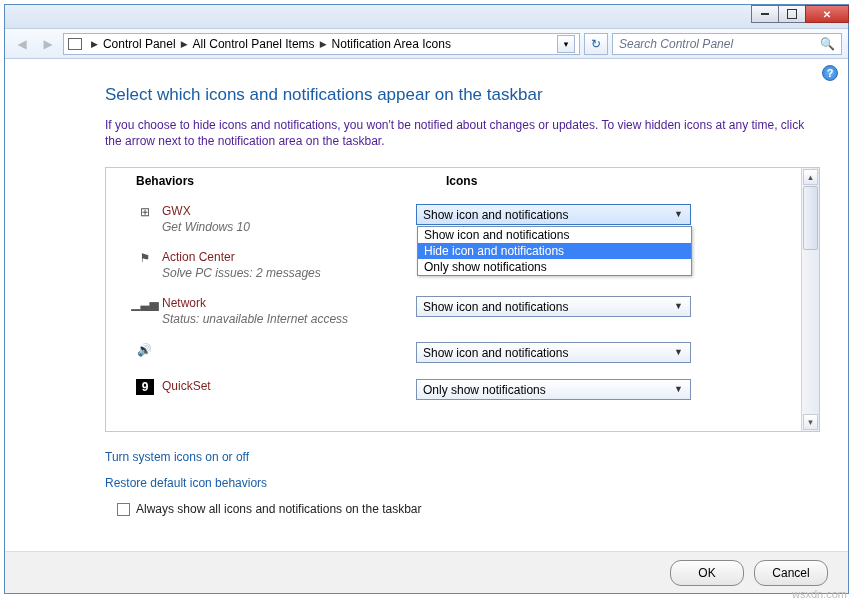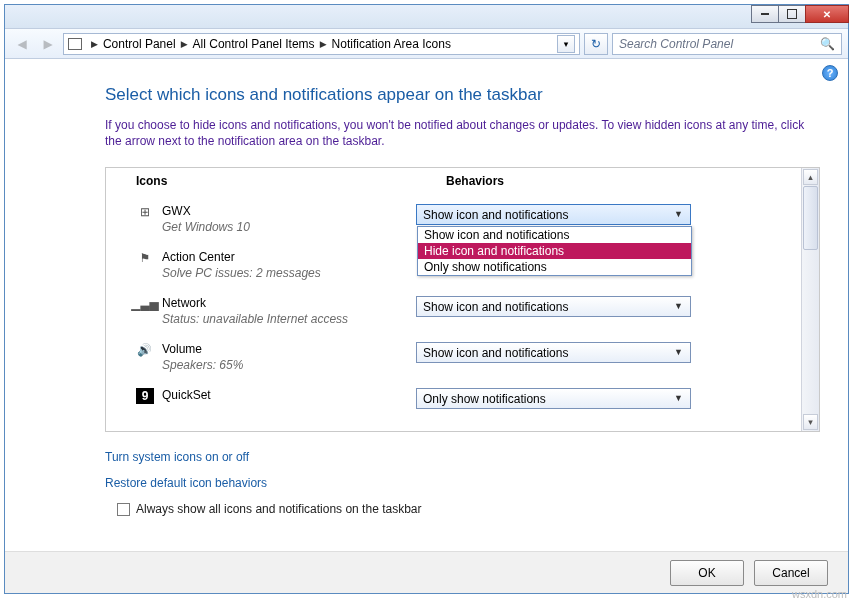--- a/index.html
+++ b/index.html
@@ -141,21 +141,21 @@
     align-items:flex-start;
     padding: 8px 0;
   }
   .row .ic {
     width:18px; height:16px;
     display:inline-flex; align-items:center; justify-content:center;
     margin-right:8px;
     color:#555;
   }
   .row .lab { display:flex; align-items:flex-start;}
-  .row .nm { color:#000000; }
+  .row .nm { color:#7f1d1d; }
   .row .sub { color:#6b6b6b; font-style:italic; margin-top:2px; }
   .sel {
     height:21px; width:275px;
     border:1px solid #7a92b8;
     background:linear-gradient(#fff,#e8eff9);
     display:flex; align-items:center; padding:0 6px;
     position:relative;
   }
   .sel.open {
     background: linear-gradient(#eaf3ff,#d0e4fb);
@@ -180,41 +180,41 @@
   }
 
   .dropdown-list {
     position:absolute;
     border:1px solid #6f91c1;
     background:#fff;
     z-index:5;
     box-shadow:1px 1px 3px rgba(0,0,0,.25);
   }
   .dropdown-list div { padding:1px 6px; }
-  .dropdown-list .hi { background:#be185d; color:#fff; }
+  .dropdown-list .hi { background:#3b82f6; color:#fff; }
 
   .links { margin-top:18px; color:#1a5da6; }
   .links div { margin-bottom:12px; cursor:pointer; }
   .chk-row { display:flex; align-items:flex-end; gap:6px; color:#222;padding-left:12px;}
   .chk { width:13px;height:13px;border:1px solid #7a7a7a; background:#fff;}
 
   .footer {
     position:absolute; bottom:0; left:0; right:0;
     height:42px;
     background:#f1f1f1;
     border-top:1px solid #dedede;
     display:flex; justify-content:flex-end; align-items:center;
     padding: 0 20px; gap:10px;
   }
   .btn {
     min-width:74px; height:26px;
     border:1px solid #8a8a8a;
     background:linear-gradient(#fdfdfd,#e6e6e6);
     display:flex;align-items:center;justify-content:center;
-    border-radius:2px;
+    border-radius:11px;
     font-family:inherit; font-size:12px;
   }
 
   .watermark {
     position:absolute; right:6px; bottom:0;
     color:#bbb; font-size:11px;
   }
 </style>
 </head>
 <body>
@@ -256,22 +256,22 @@
 
   <div class="content">
     <div class="help-icon">?</div>
 
     <div class="main">
       <h1>Select which icons and notifications appear on the taskbar</h1>
       <div class="desc">If you choose to hide icons and notifications, you won't be notified about changes or updates. To view hidden icons at any time, click the arrow next to the notification area on the taskbar.</div>
 
       <div class="list-box">
         <div class="list-head">
+          <div>Behaviors</div>
           <div>Icons</div>
-          <div>Behaviors</div>
         </div>
         <div class="list-body" id="list-body">
             <div class="row">
               <div class="lab">
                 <span class="ic">⊞</span>
                 <div>
                   <div class="nm">GWX</div>
                   <div class="sub">Get Windows 10</div>
                 </div>
               </div>
@@ -297,24 +297,20 @@
                   <div class="sub">Status: unavailable Internet access</div>
                 </div>
               </div>
               <div>
                 <div class="sel">Show icon and notifications<span class="caret">▼</span></div>
               </div>
             </div>
             <div class="row">
               <div class="lab">
                 <span class="ic">🔊</span>
-                <div>
-                  <div class="nm">Volume</div>
-                  <div class="sub">Speakers: 65%</div>
-                </div>
               </div>
               <div>
                 <div class="sel">Show icon and notifications<span class="caret">▼</span></div>
               </div>
             </div>
             <div class="row">
               <div class="lab">
                 <span class="ic" style="background: rgb(0, 0, 0); color: rgb(255, 255, 255); font-weight: bold;">9</span>
                 <div>
                   <div class="nm">QuickSet</div>

